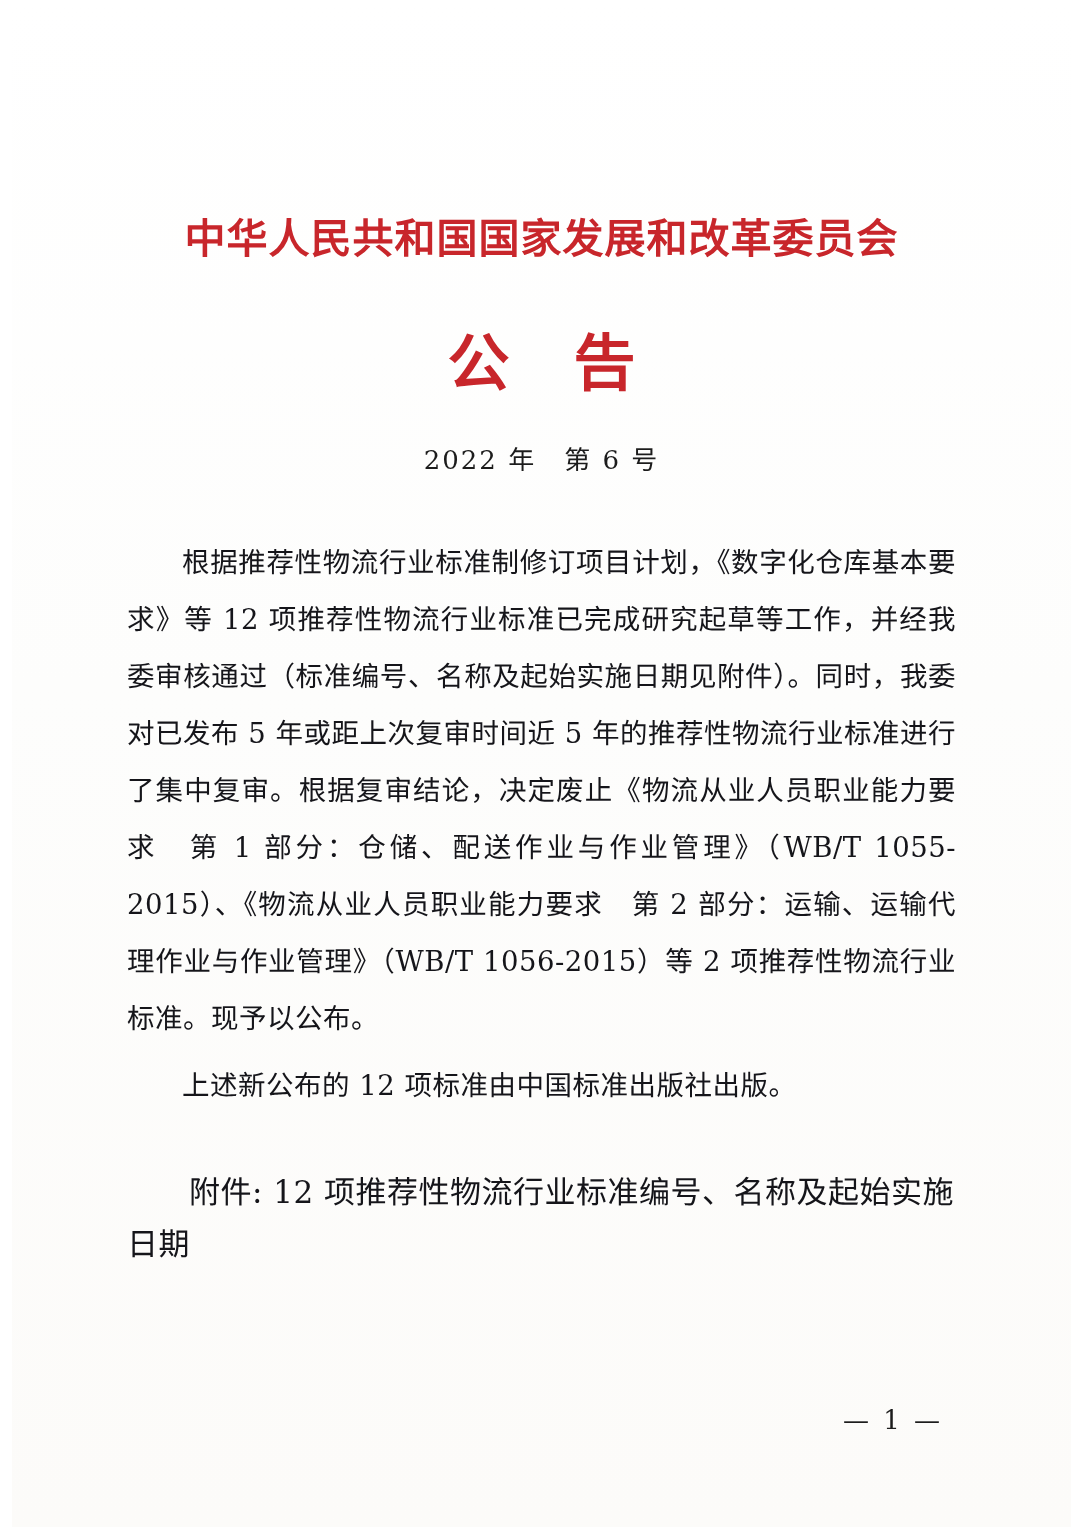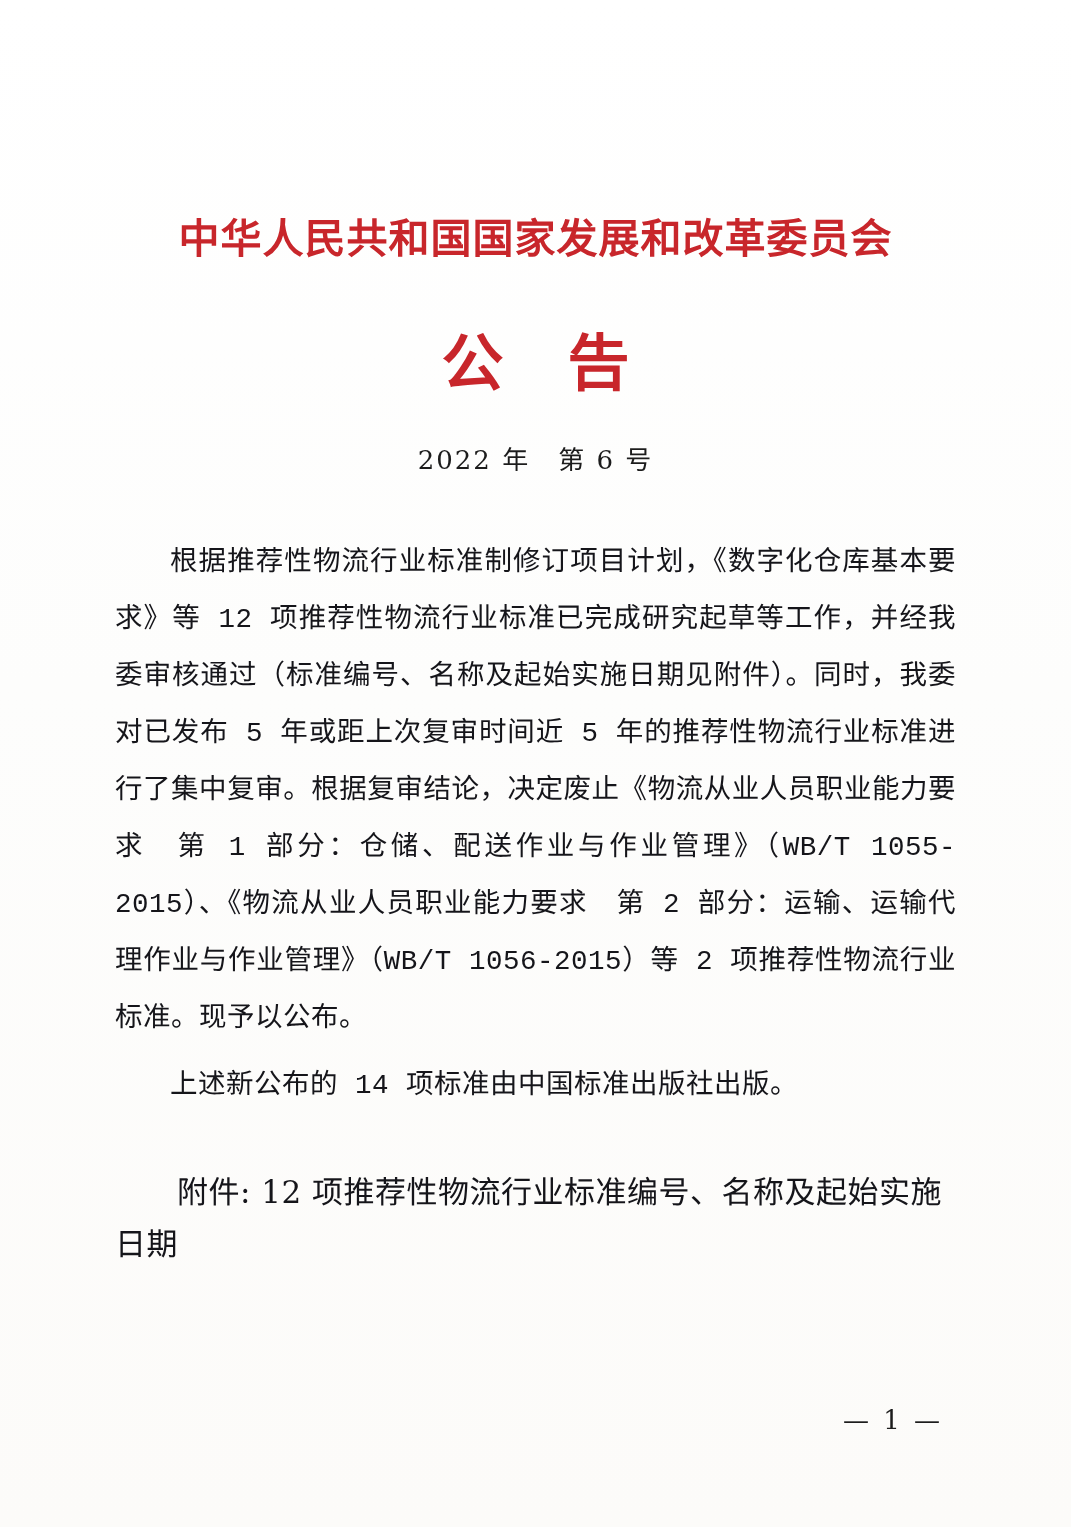--- a/index.html
+++ b/index.html
@@ -13,20 +13,21 @@
     height: 1527px;
     position: relative;
     font-family: "DejaVu Serif", "Liberation Serif", serif;
     color: #1a1a1a;
     overflow: hidden;
   }
   .page {
     position: absolute;
     inset: 0;
     background: #bef264;
+    margin-left: 12px;
   }
   
   .page::before {
     content: "";
     position: absolute;
     inset: 0;
     background:
       linear-gradient(180deg, #ffffff 0%, #fdfdfc 45%, #fcfbf9 100%);
     pointer-events: none;
   }
@@ -69,21 +70,20 @@
     font-size: 27.5px;
     line-height: 57px;
     text-align: justify;
     text-justify: inter-ideograph;
     color: #15151a;
     letter-spacing: 0.5px;
   }
   .body-text p {
     margin: 0;
     text-indent: 2em;
-    font-family: Liberation Mono, monospace;
   }
   .body-text p + p {
     margin-top: 10px;
   }
   .attachment {
     margin-top: 52px;
     font-size: 31px;
     line-height: 52px;
     color: #15151a;
     text-indent: 2em;
@@ -105,21 +105,21 @@
   <div class="content">
 
     <div class="org-title">中华人民共和国国家发展和改革委员会</div>
 
     <div class="doc-type">公告</div>
 
     <div class="doc-number">2022 年　第 6 号</div>
 
     <div class="body-text">
       <p>根据推荐性物流行业标准制修订项目计划，《数字化仓库基本要求》等 12 项推荐性物流行业标准已完成研究起草等工作，并经我委审核通过（标准编号、名称及起始实施日期见附件）。同时，我委对已发布 5 年或距上次复审时间近 5 年的推荐性物流行业标准进行了集中复审。根据复审结论，决定废止《物流从业人员职业能力要求　第 1 部分：仓储、配送作业与作业管理》（WB/T 1055-2015）、《物流从业人员职业能力要求　第 2 部分：运输、运输代理作业与作业管理》（WB/T 1056-2015）等 2 项推荐性物流行业标准。现予以公布。</p>
-      <p>上述新公布的 14 项标准由中国标准出版社出版。</p>
+      <p>上述新公布的 12 项标准由中国标准出版社出版。</p>
     </div>
 
     <div class="attachment">附件: 12 项推荐性物流行业标准编号、名称及起始实施日期</div>
 
   </div>
 
   <div class="page-number">— 1 —</div>
 </div>
 
 </body></html>

